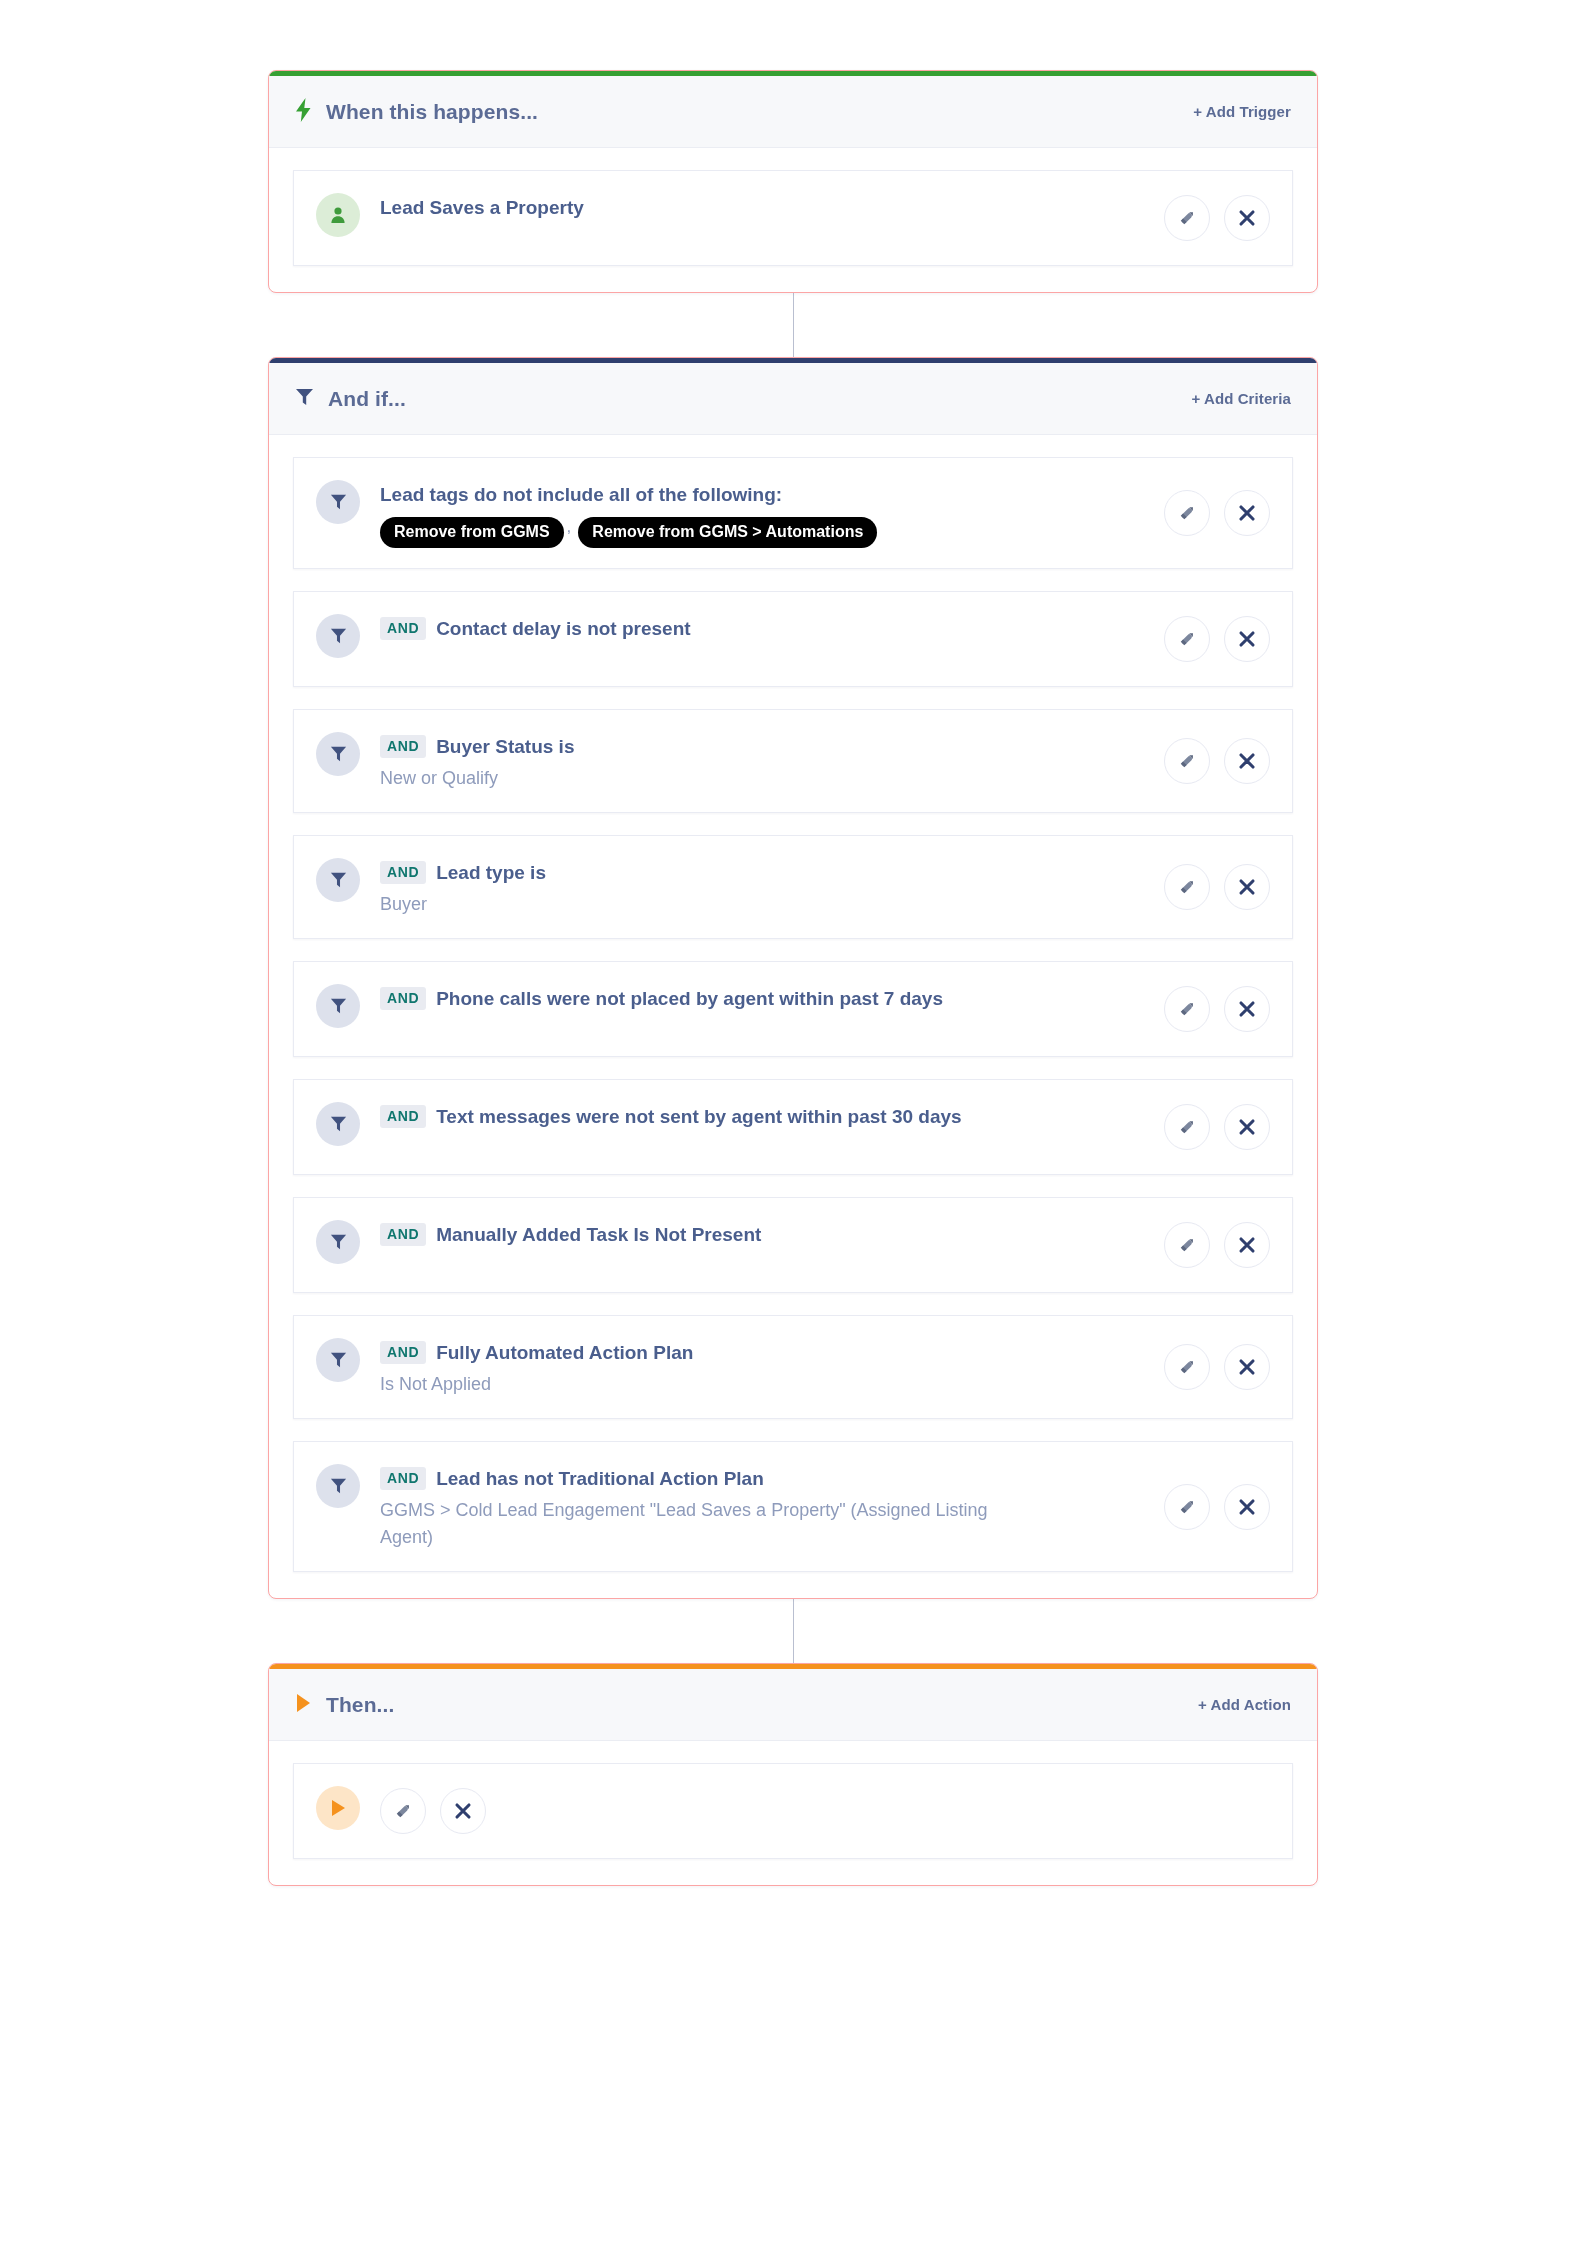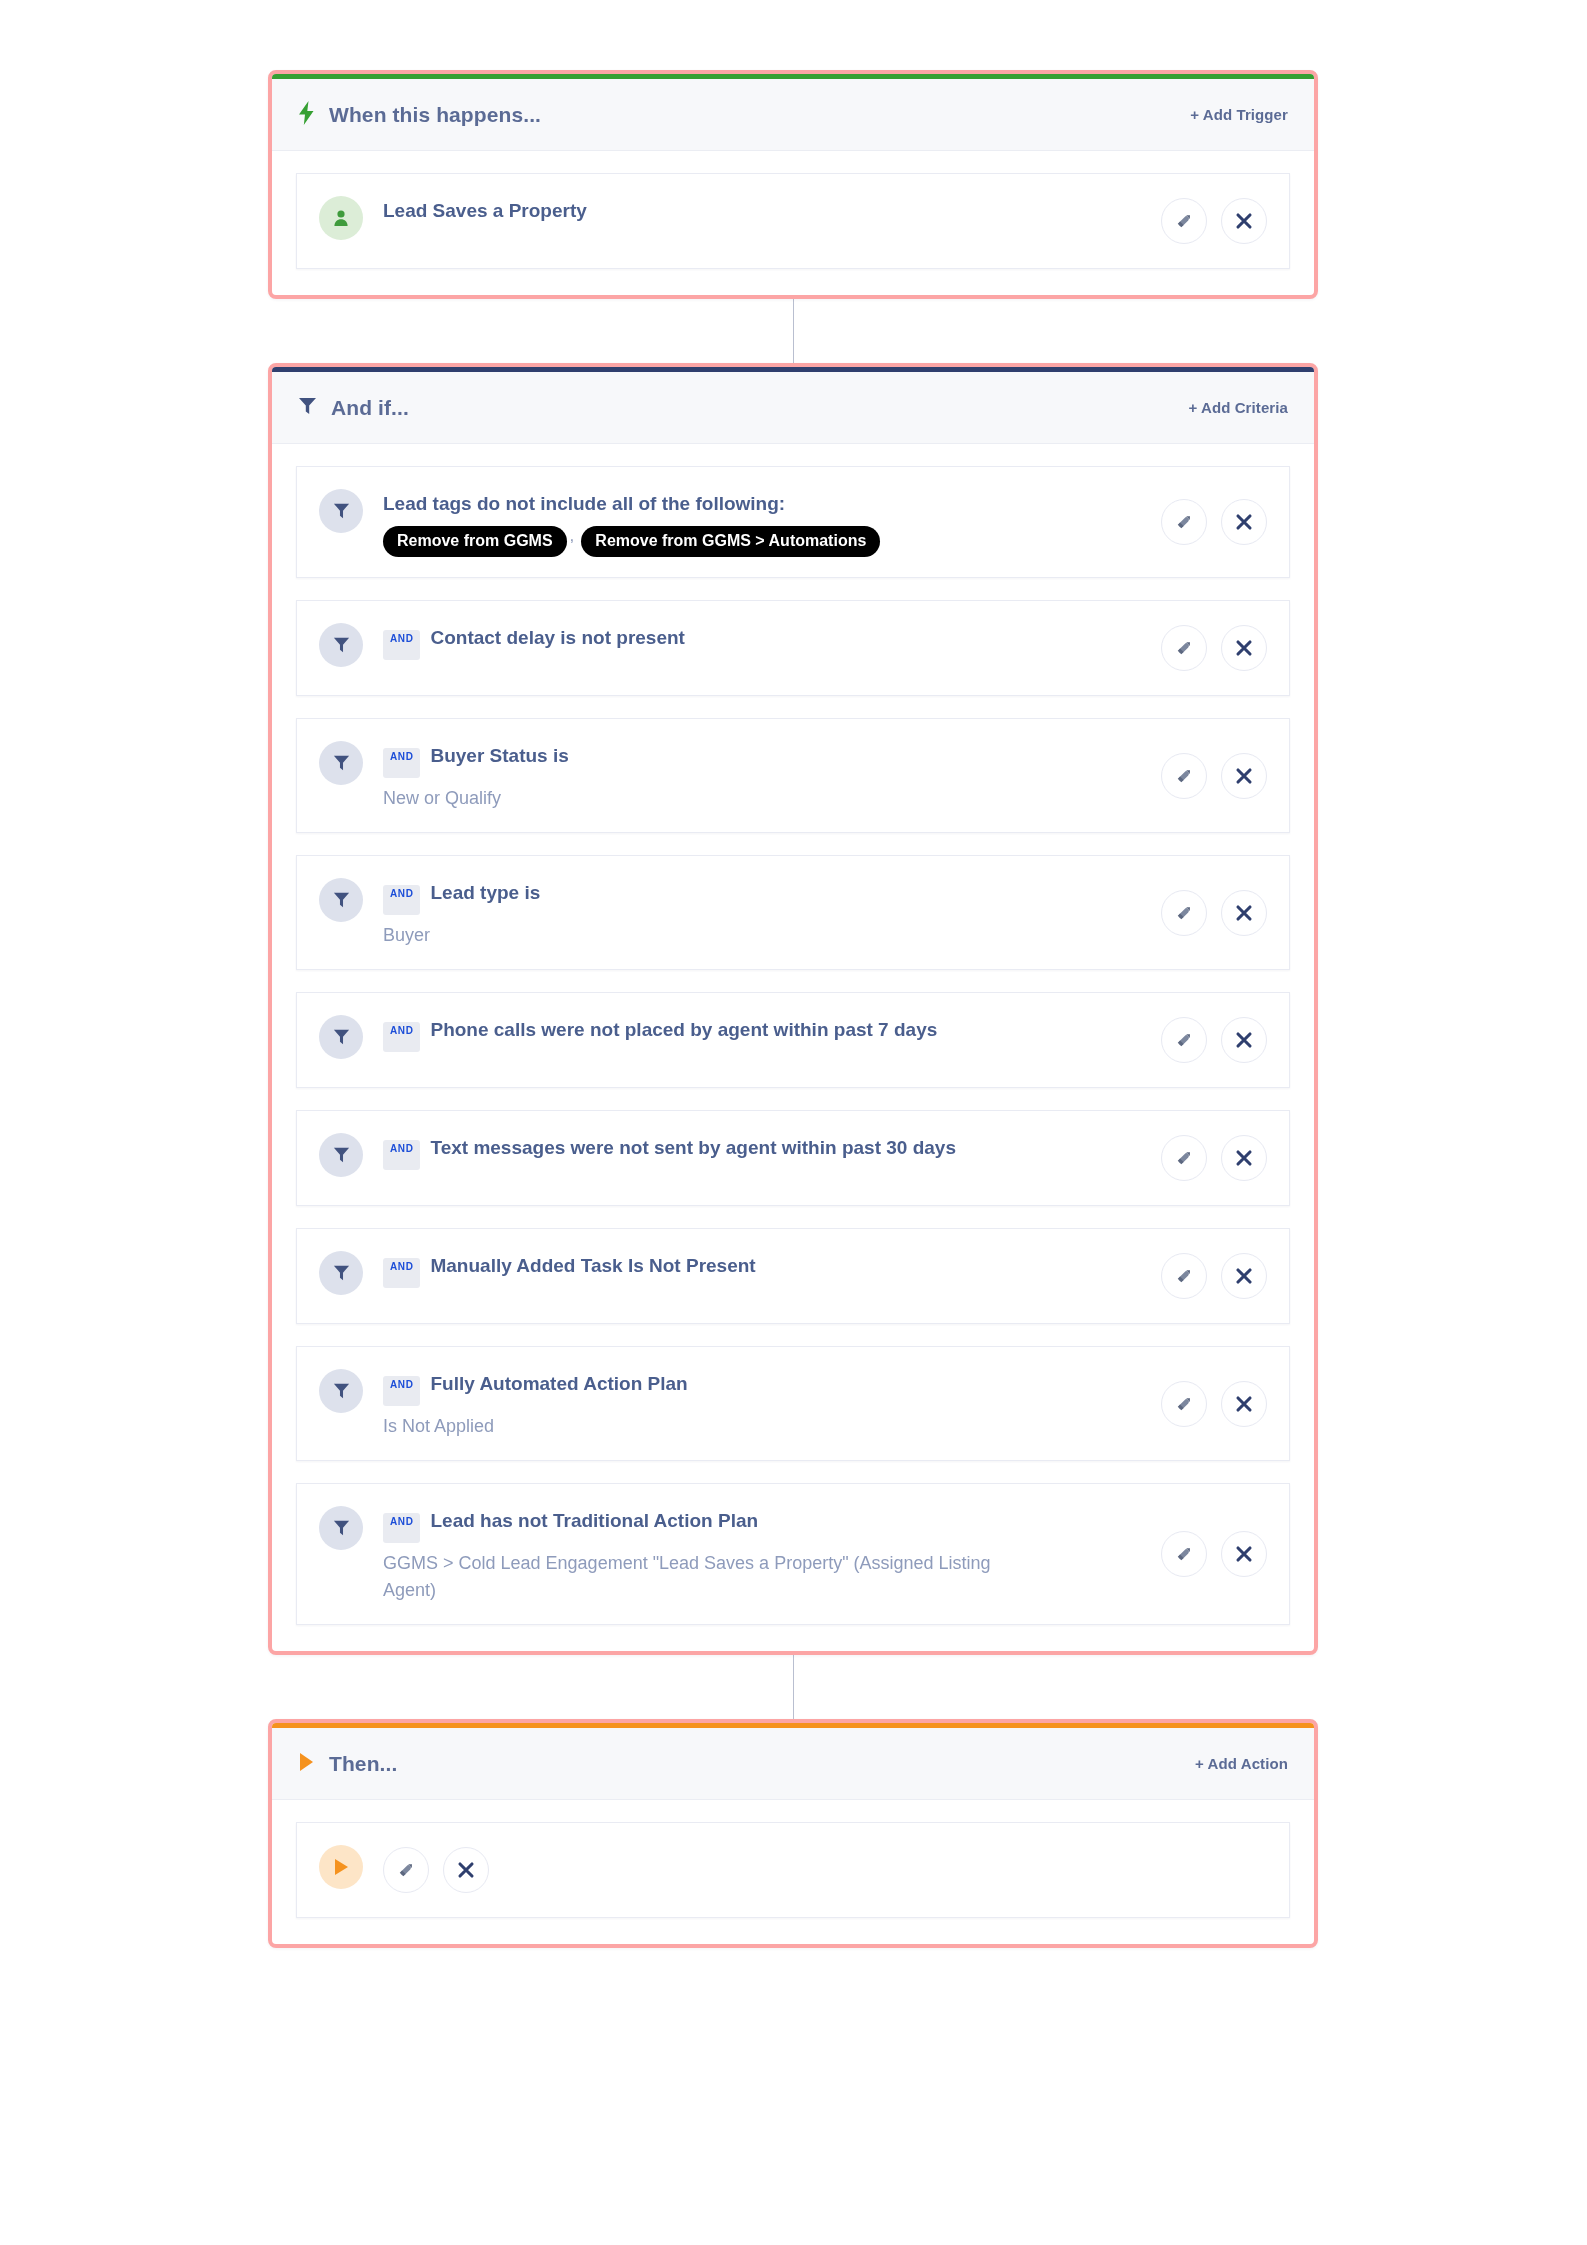--- a/index.html
+++ b/index.html
@@ -23,21 +23,21 @@
     position: absolute;
     left: 268px;
     top: 70px;
     width: 1050px;
   }
 
   
   .card {
     position: relative;
     background: #ffffff;
-    border: 4px solid #fca5a5;
+    border: 1px solid #fca5a5;
     border-radius: 8px;
     box-shadow: 0 1px 3px rgba(30, 40, 80, 0.06);
     overflow: hidden;
   }
   .card-accent {
     height: 5px;
     width: 100%;
   }
   .accent-trigger  { background: #36a033; }
   .accent-criteria { background: #2f3f6e; }
@@ -110,25 +110,25 @@
   }
   .row-title-line {
     display: flex;
     align-items: baseline;
     flex-wrap: wrap;
     gap: 10px;
   }
   .and-chip {
     display: inline-block;
     background: #e9ebf1;
-    color: #1d4ed8;
-    font-size: 10px;
+    color: #0f766e;
+    font-size: 14px;
     font-weight: bold;
     letter-spacing: 0.6px;
-    padding: 3px 7px 16px 7px;
+    padding: 3px 7px 4px 7px;
     border-radius: 3px;
     position: relative;
     top: -2px;
   }
   .row-title {
     font-size: 19px;
     font-weight: bold;
     color: #4a5e8d;
     line-height: 1.35;
   }

